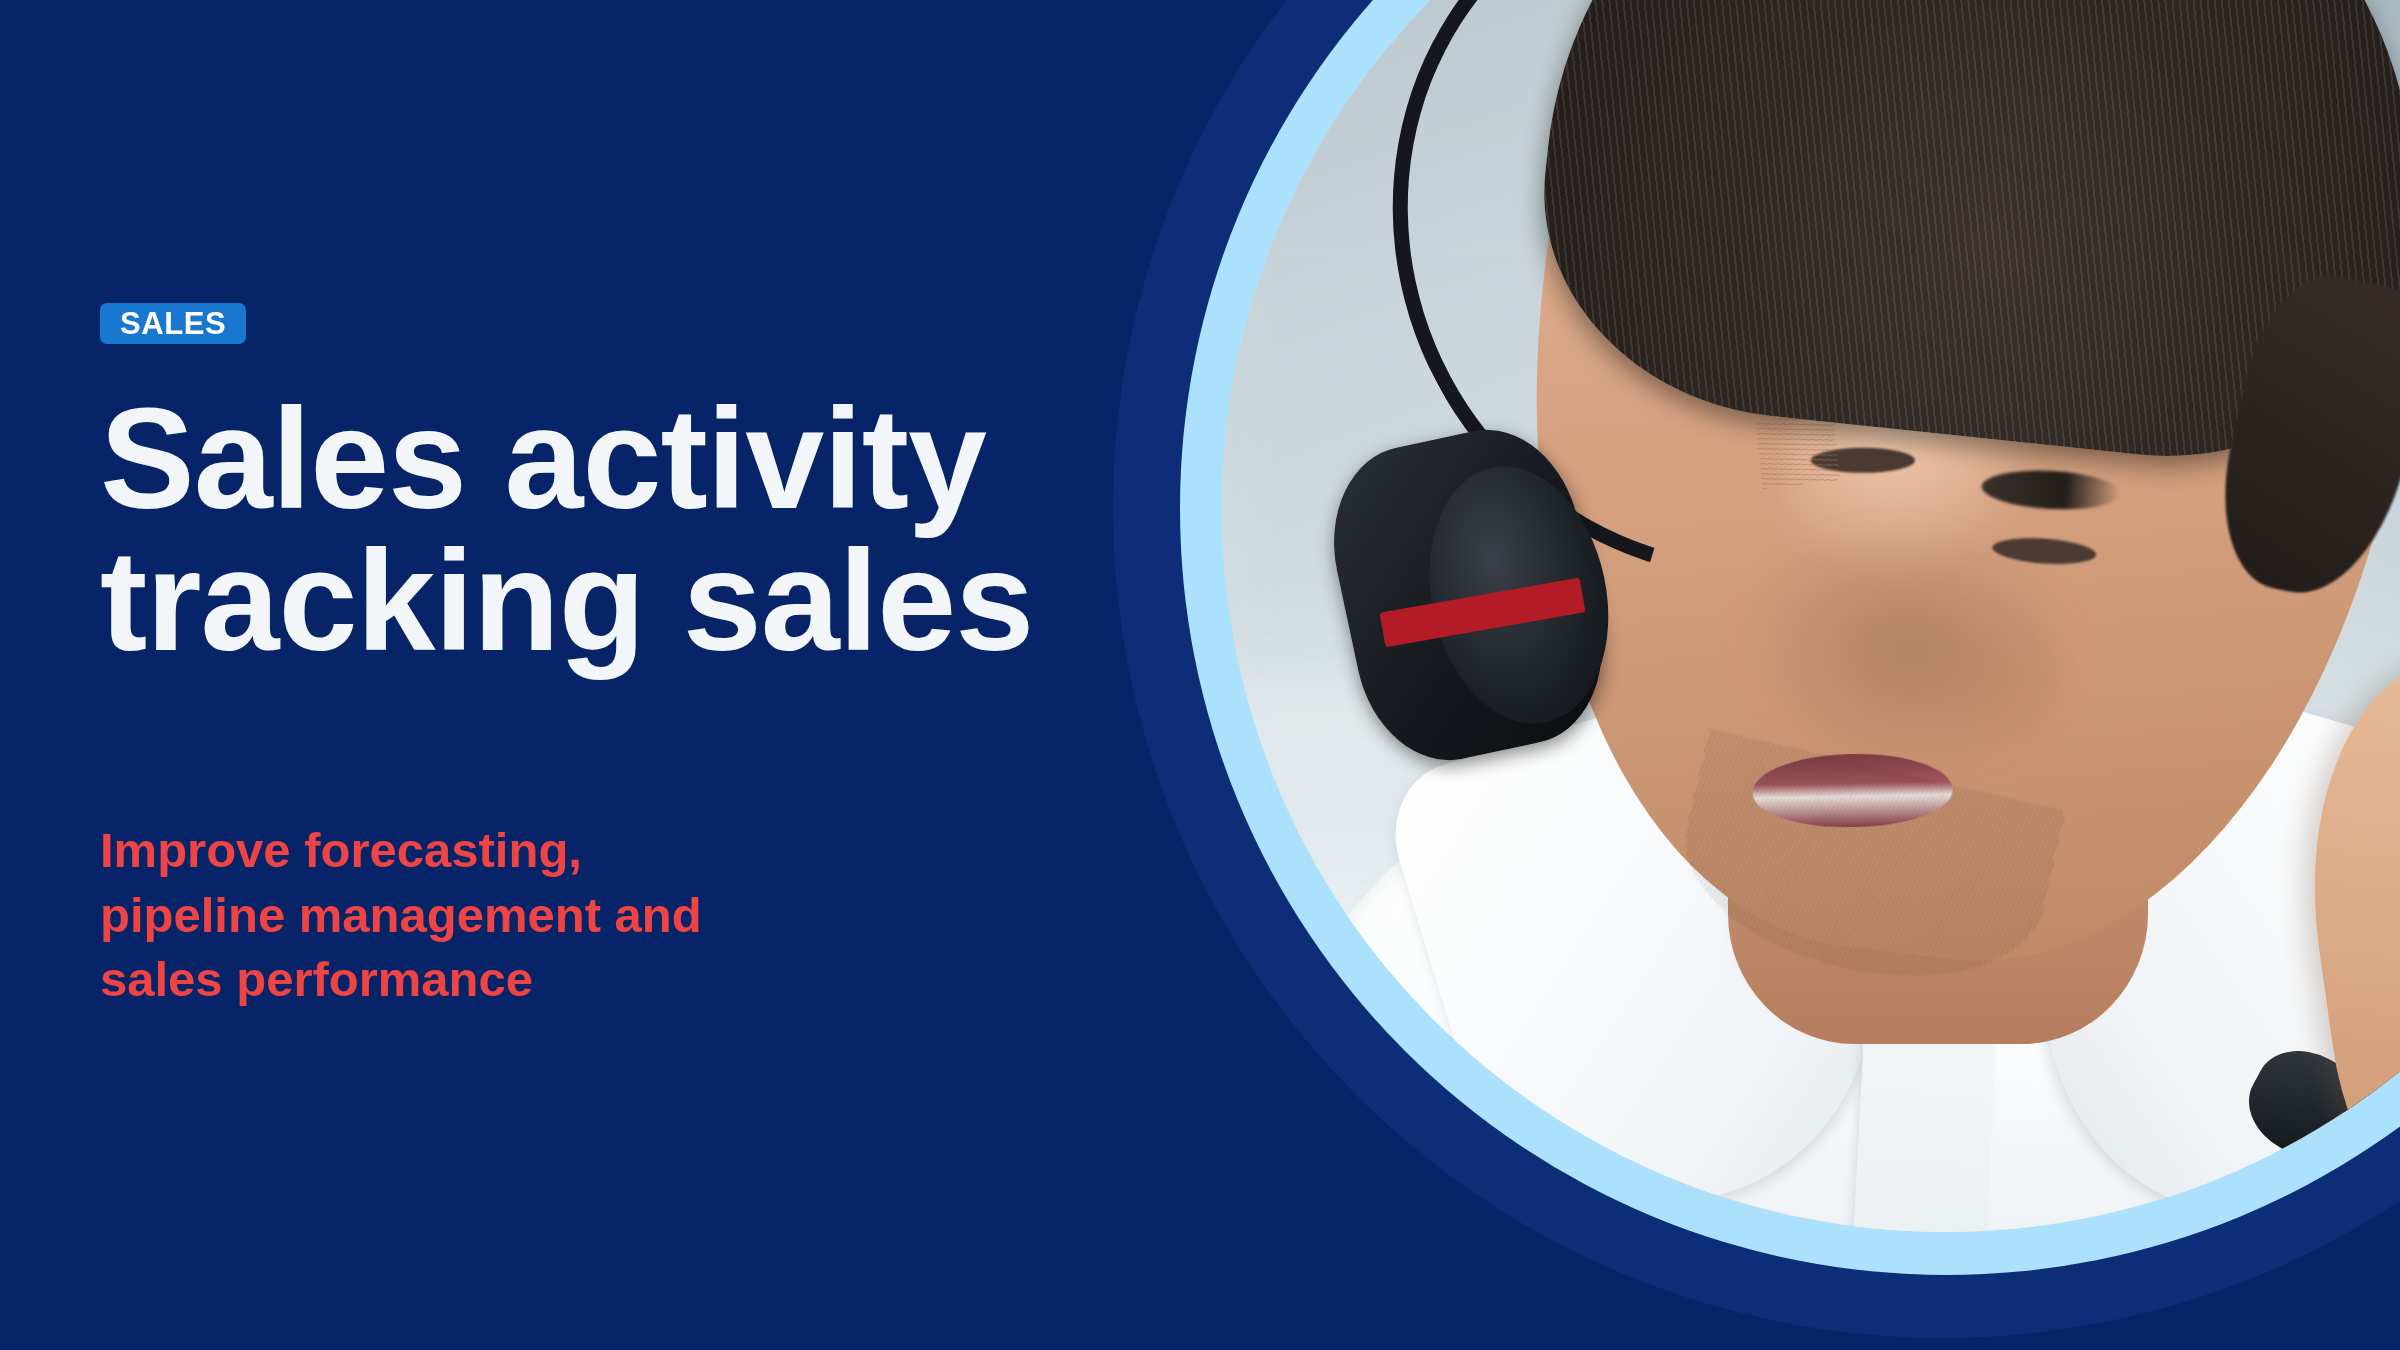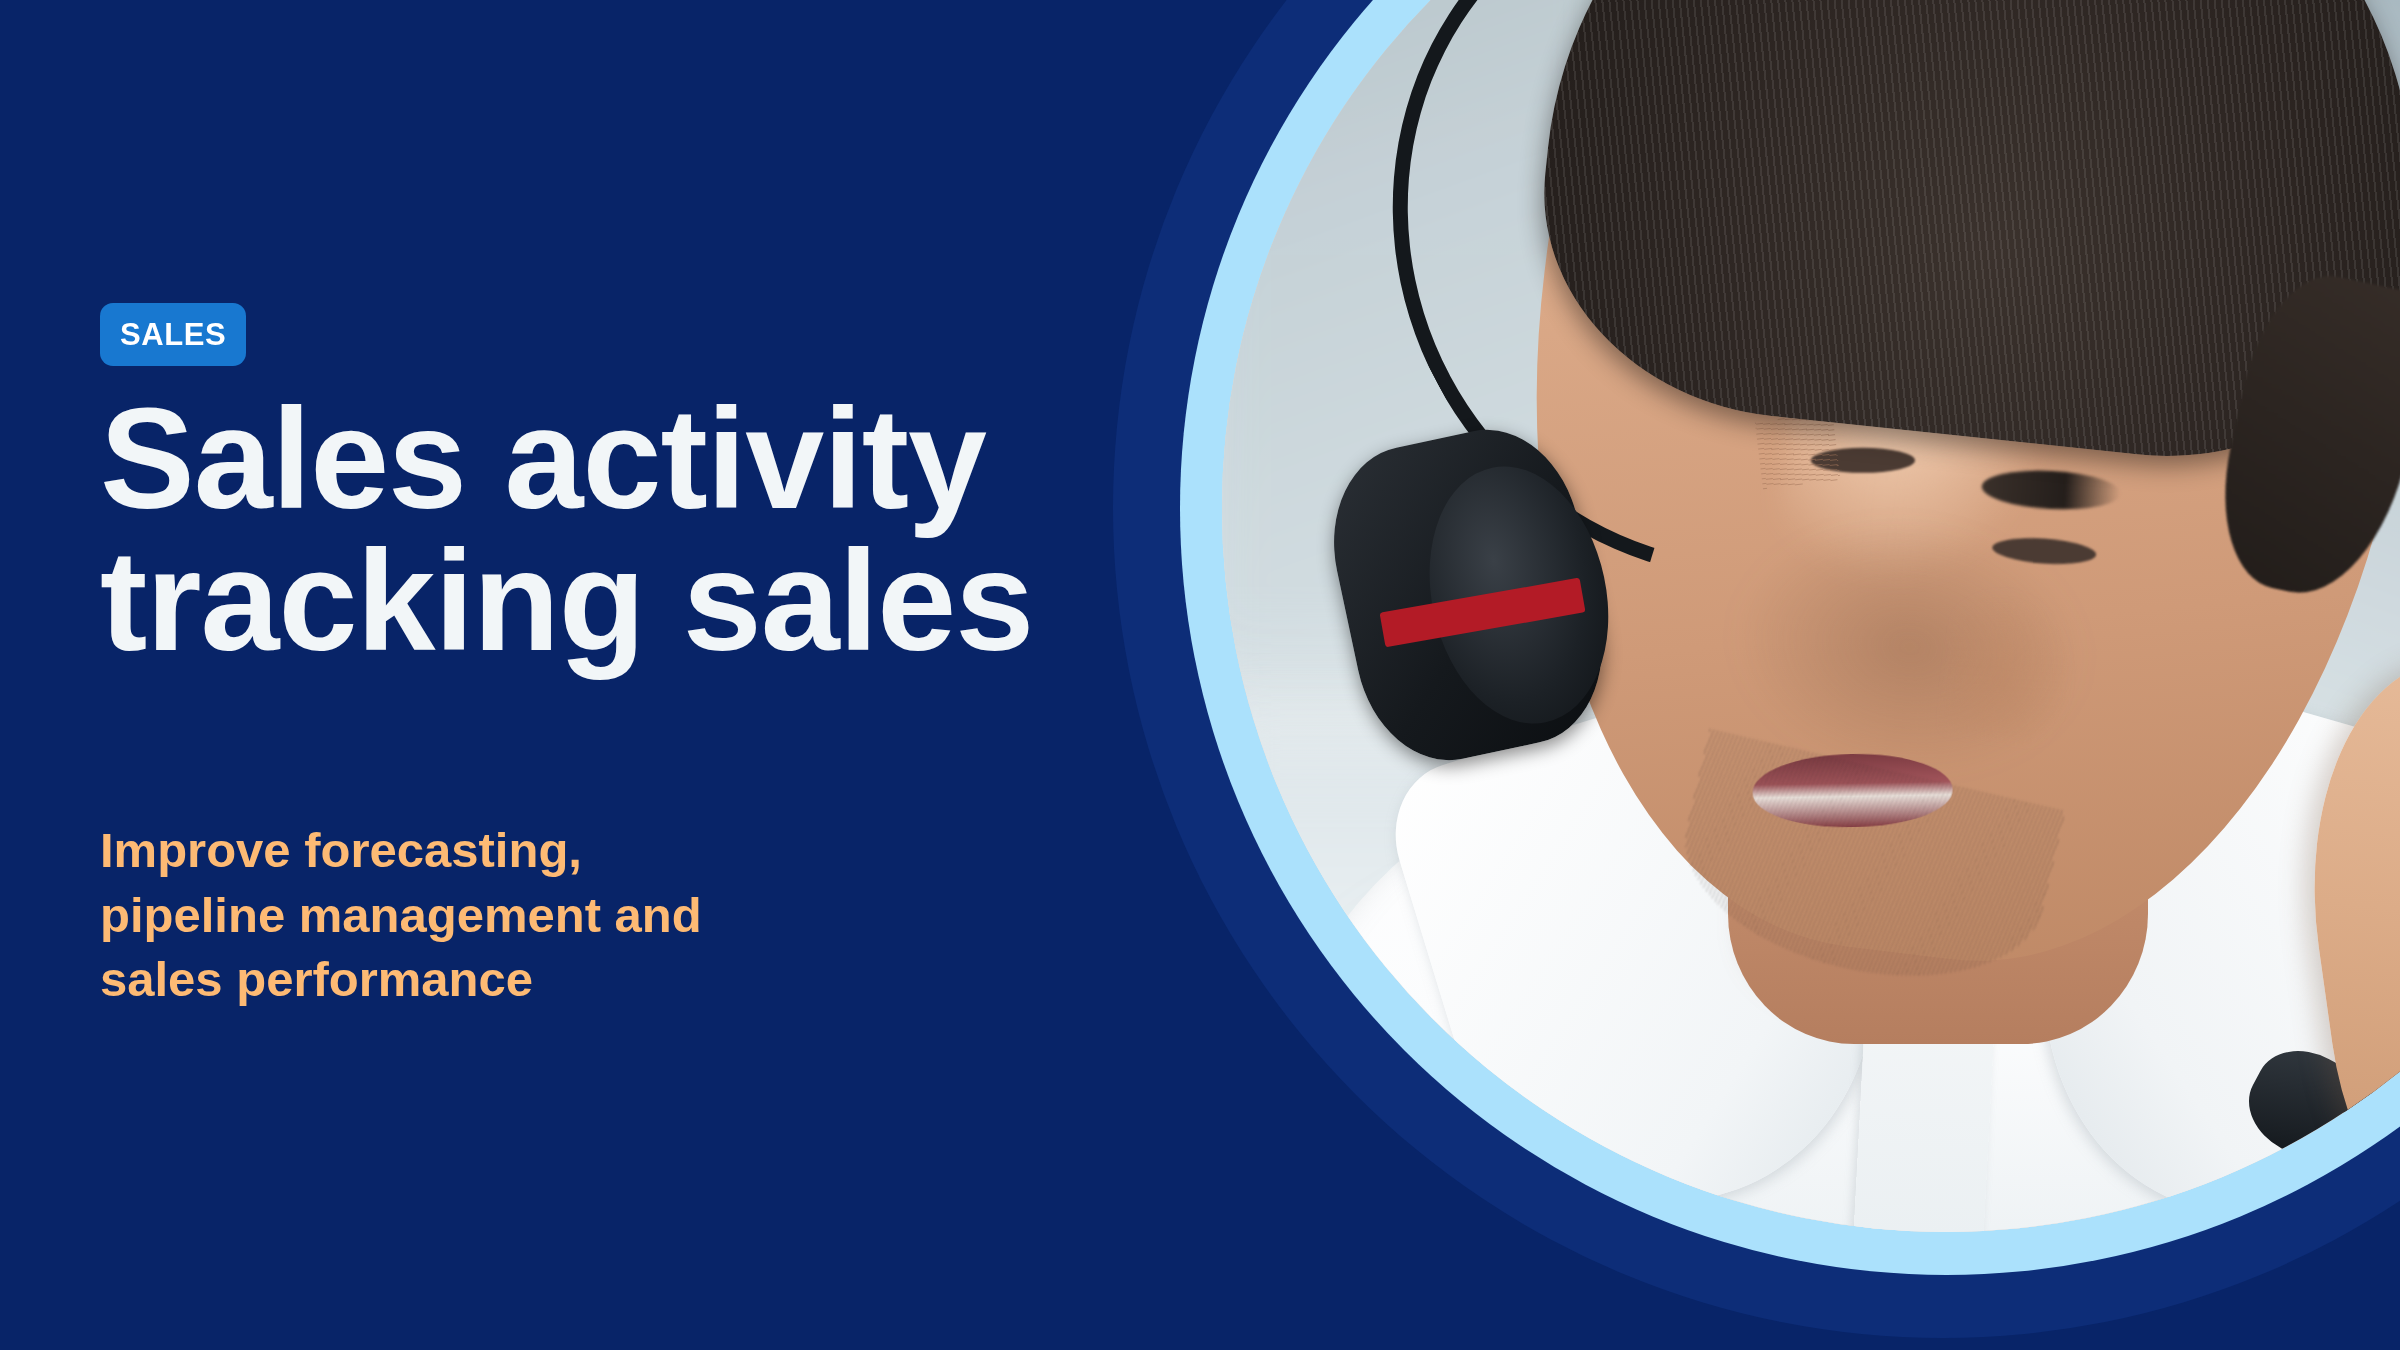--- a/index.html
+++ b/index.html
@@ -251,41 +251,41 @@
     box-shadow:-10px 0 26px rgba(120,90,70,.28);
   }
 
   
   .content{
     position:absolute; left:100px; top:0; width:1000px; height:1350px;
   }
   .badge{
     position:absolute; left:0; top:303px;
     display:inline-flex; align-items:center; justify-content:center;
-    height:63px; padding:0 20px;
+    height:41px; padding:0 20px;
     background:#1878d0;
-    border-radius:13px;
+    border-radius:7px;
     color:#ffffff;
     font-size:31px; font-weight:bold; letter-spacing:.6px;
     line-height:1;
   }
   .headline{
     position:absolute; left:0; top:388px; width:960px;
     margin:0;
     color:#f2f6f8;
     font-size:142px;
     font-weight:bold;
     line-height:1.0;
     letter-spacing:-1px;
     white-space:pre-line;
   }
   .subhead{
     position:absolute; left:0; top:818px; width:620px;
     margin:0;
-    color:#fdba74;
+    color:#ef4444;
     font-size:49px;
     font-weight:bold;
     line-height:1.32;
   }
 </style>
 </head>
 <body>
 
 <div class="banner">
 

